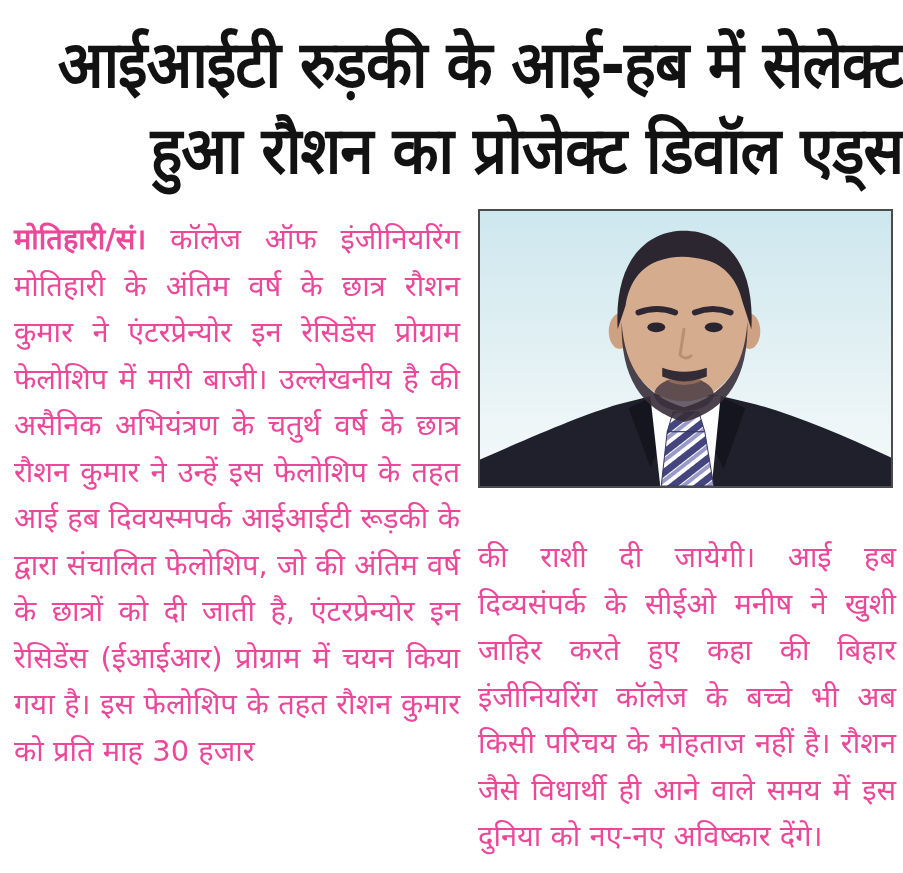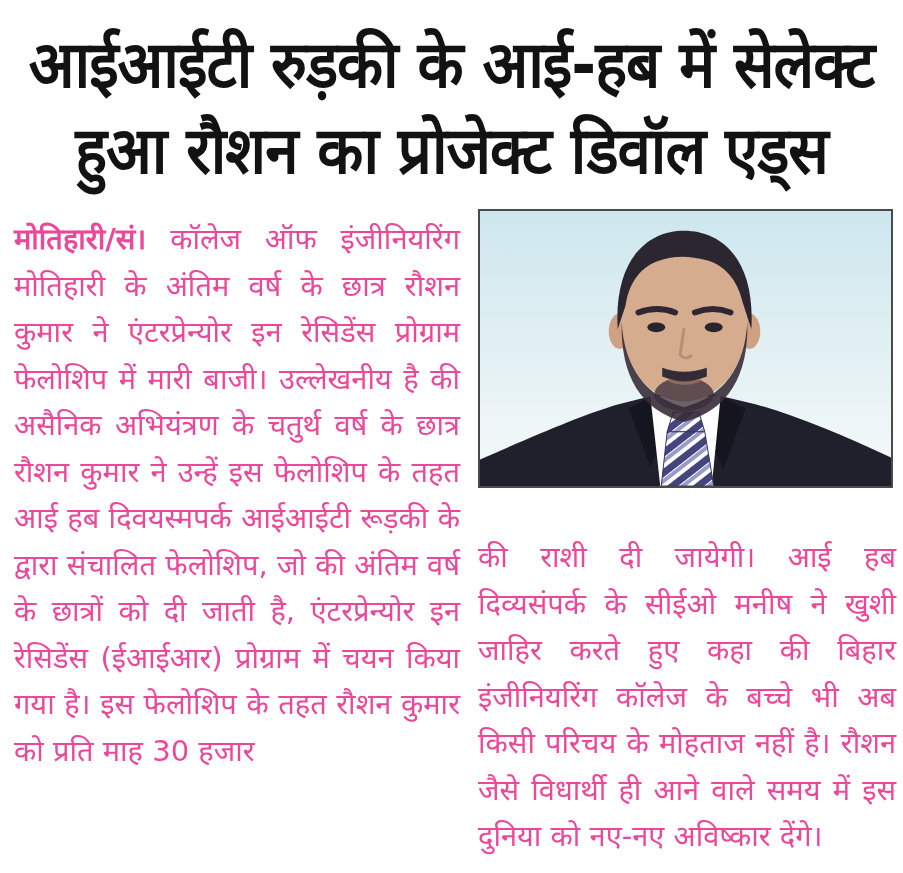--- a/index.html
+++ b/index.html
@@ -3,21 +3,21 @@
 <meta charset="utf-8">
 <style>
   html,body { margin:0; padding:0; background:#ffffff; }
   .page {
     position:relative; width:903px; height:873px; overflow:hidden;
     background:#ffffff; color:#0e0e0e;
     font-family:"DejaVu Sans","Liberation Sans",sans-serif;
   }
   .headline {
     position:absolute; top:18px; left:0; right:0;
-    text-align:center; font-weight:700; color:#121212;
+    text-align:right; font-weight:700; color:#121212;
     font-size:60px; line-height:86px; letter-spacing:-1px;
   }
   .headline .hl-line { display:block; transform:scaleY(1.08); transform-origin:center top; }
   .column {
     position:absolute; text-align:justify; text-justify:inter-word;
     font-size:29px; line-height:46.5px; color:#ec4899;
   }
   .col-left  { left:14px;  top:216px; width:446px; height:657px; }
   .col-right { left:478px; top:492px; width:418px; height:381px;margin-top:42px; }
   .dateline { font-weight:700; }

